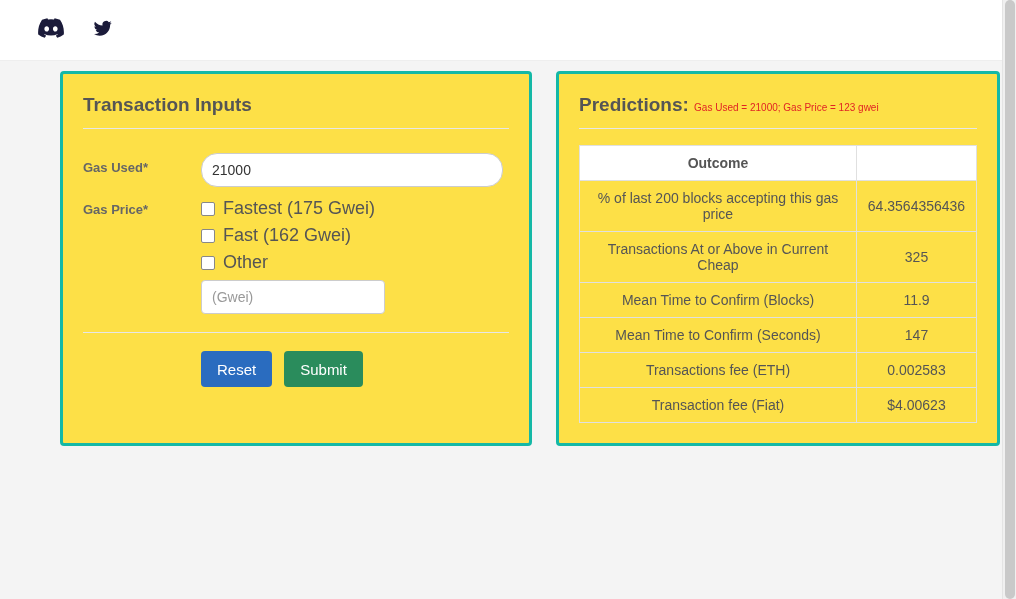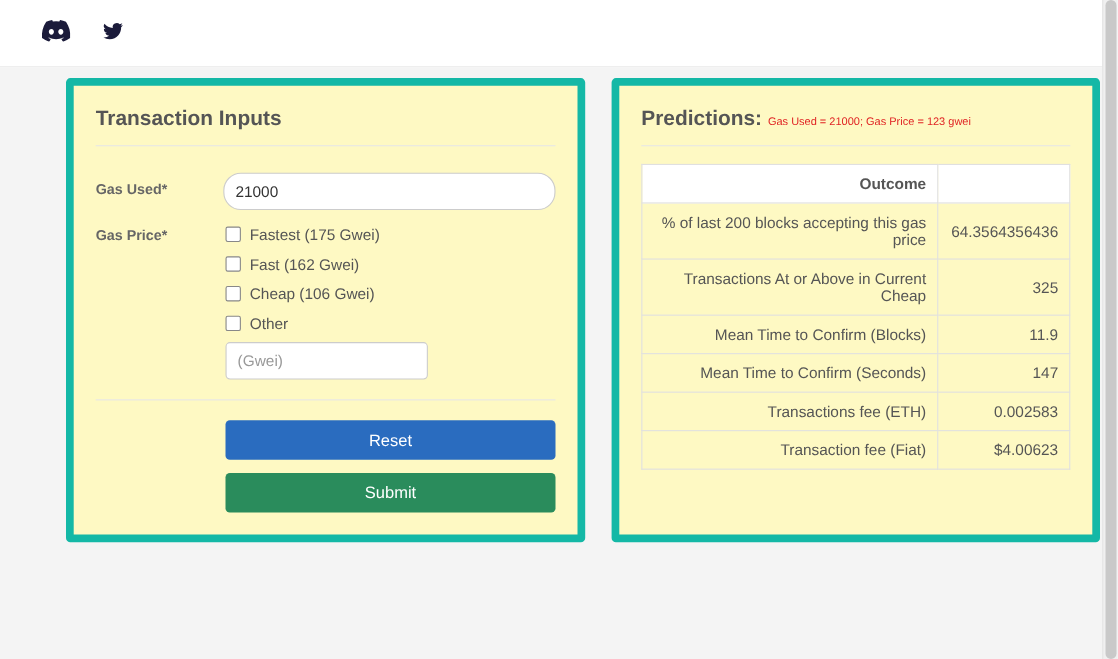--- a/index.html
+++ b/index.html
@@ -21,22 +21,22 @@
     padding-left: 38px;
     gap: 28px;
   }
   .topbar svg { fill: #1b1b3a; }
   .content {
     display: flex;
     gap: 24px;
     padding: 10px 10px 0 60px;
   }
   .card {
-    background: #fef9c3;
-    border: 7px solid #14b8a6;
+    background: #fde047;
+    border: 3px solid #14b8a6;
     border-radius: 4px;
     padding: 20px;
   }
   .card-left { width: 472px; }
   .card-right { width: 444px; }
   .card-title {
     font-size: 19px;
     font-weight: 600;
     color: #555;
     padding-bottom: 12px;
@@ -72,21 +72,21 @@
     padding: 0 10px;
     font-size: 14px;
     color: #333;
   }
   .text-input::placeholder { color: #999; }
   .chk-row {
     display: flex;
     align-items: center;
     gap: 8px;
     height: 27px;
-    font-size: 14px;
+    font-size: 18px;
     color: #555;
   }
   .chk {
     width: 14px;
     height: 14px;
     border: 1.5px solid #888;
     border-radius: 2px;
     display: inline-flex;
     align-items: center;
     justify-content: center;
@@ -118,21 +118,20 @@
   .other-input::placeholder { color: #999; }
   .divider {
     border-top: 1px solid #e7e7e7;
     margin-top: 18px;
     margin-bottom: 18px;
   }
   .buttons {
     display: flex;
     gap: 12px;
     padding-left: 118px;
-    flex-direction: column;
   }
   .btn {
     height: 36px;
     padding: 0 16px;
     border: none;
     border-radius: 4px;
     color: #fff;
     font-size: 15px;
     cursor: pointer;
   }
@@ -140,21 +139,21 @@
   .btn-green { background: #2a8c5c; }
   table.pred {
     width: 100%;
     border-collapse: collapse;
     margin-top: 16px;
     font-size: 14px;
   }
   table.pred th, table.pred td {
     border: 1px solid #e0e0e0;
     padding: 9px 10px;
-    text-align: right;
+    text-align: center;
     color: #555;
   }
   table.pred th {
     font-weight: 600;
     background: #fff;
   }
   table.pred td.val { width: 120px; }
   .scroll-track {
     position: absolute;
     right: 0;
@@ -209,24 +208,20 @@
           <div class="chk-row">
             <span class="chk"></span>
             <span>Fastest (175 Gwei)</span>
           </div>
           <div class="chk-row">
             <span class="chk"></span>
             <span>Fast (162 Gwei)</span>
           </div>
           <div class="chk-row">
             <span class="chk"></span>
-            <span>Cheap (106 Gwei)</span>
-          </div>
-          <div class="chk-row">
-            <span class="chk"></span>
             <span>Other</span>
           </div>
           <input class="other-input" type="text" placeholder="(Gwei)" style="">
         </div>
       </div>
     </div>
 
     <div class="divider"></div>
 
     <div class="buttons">

